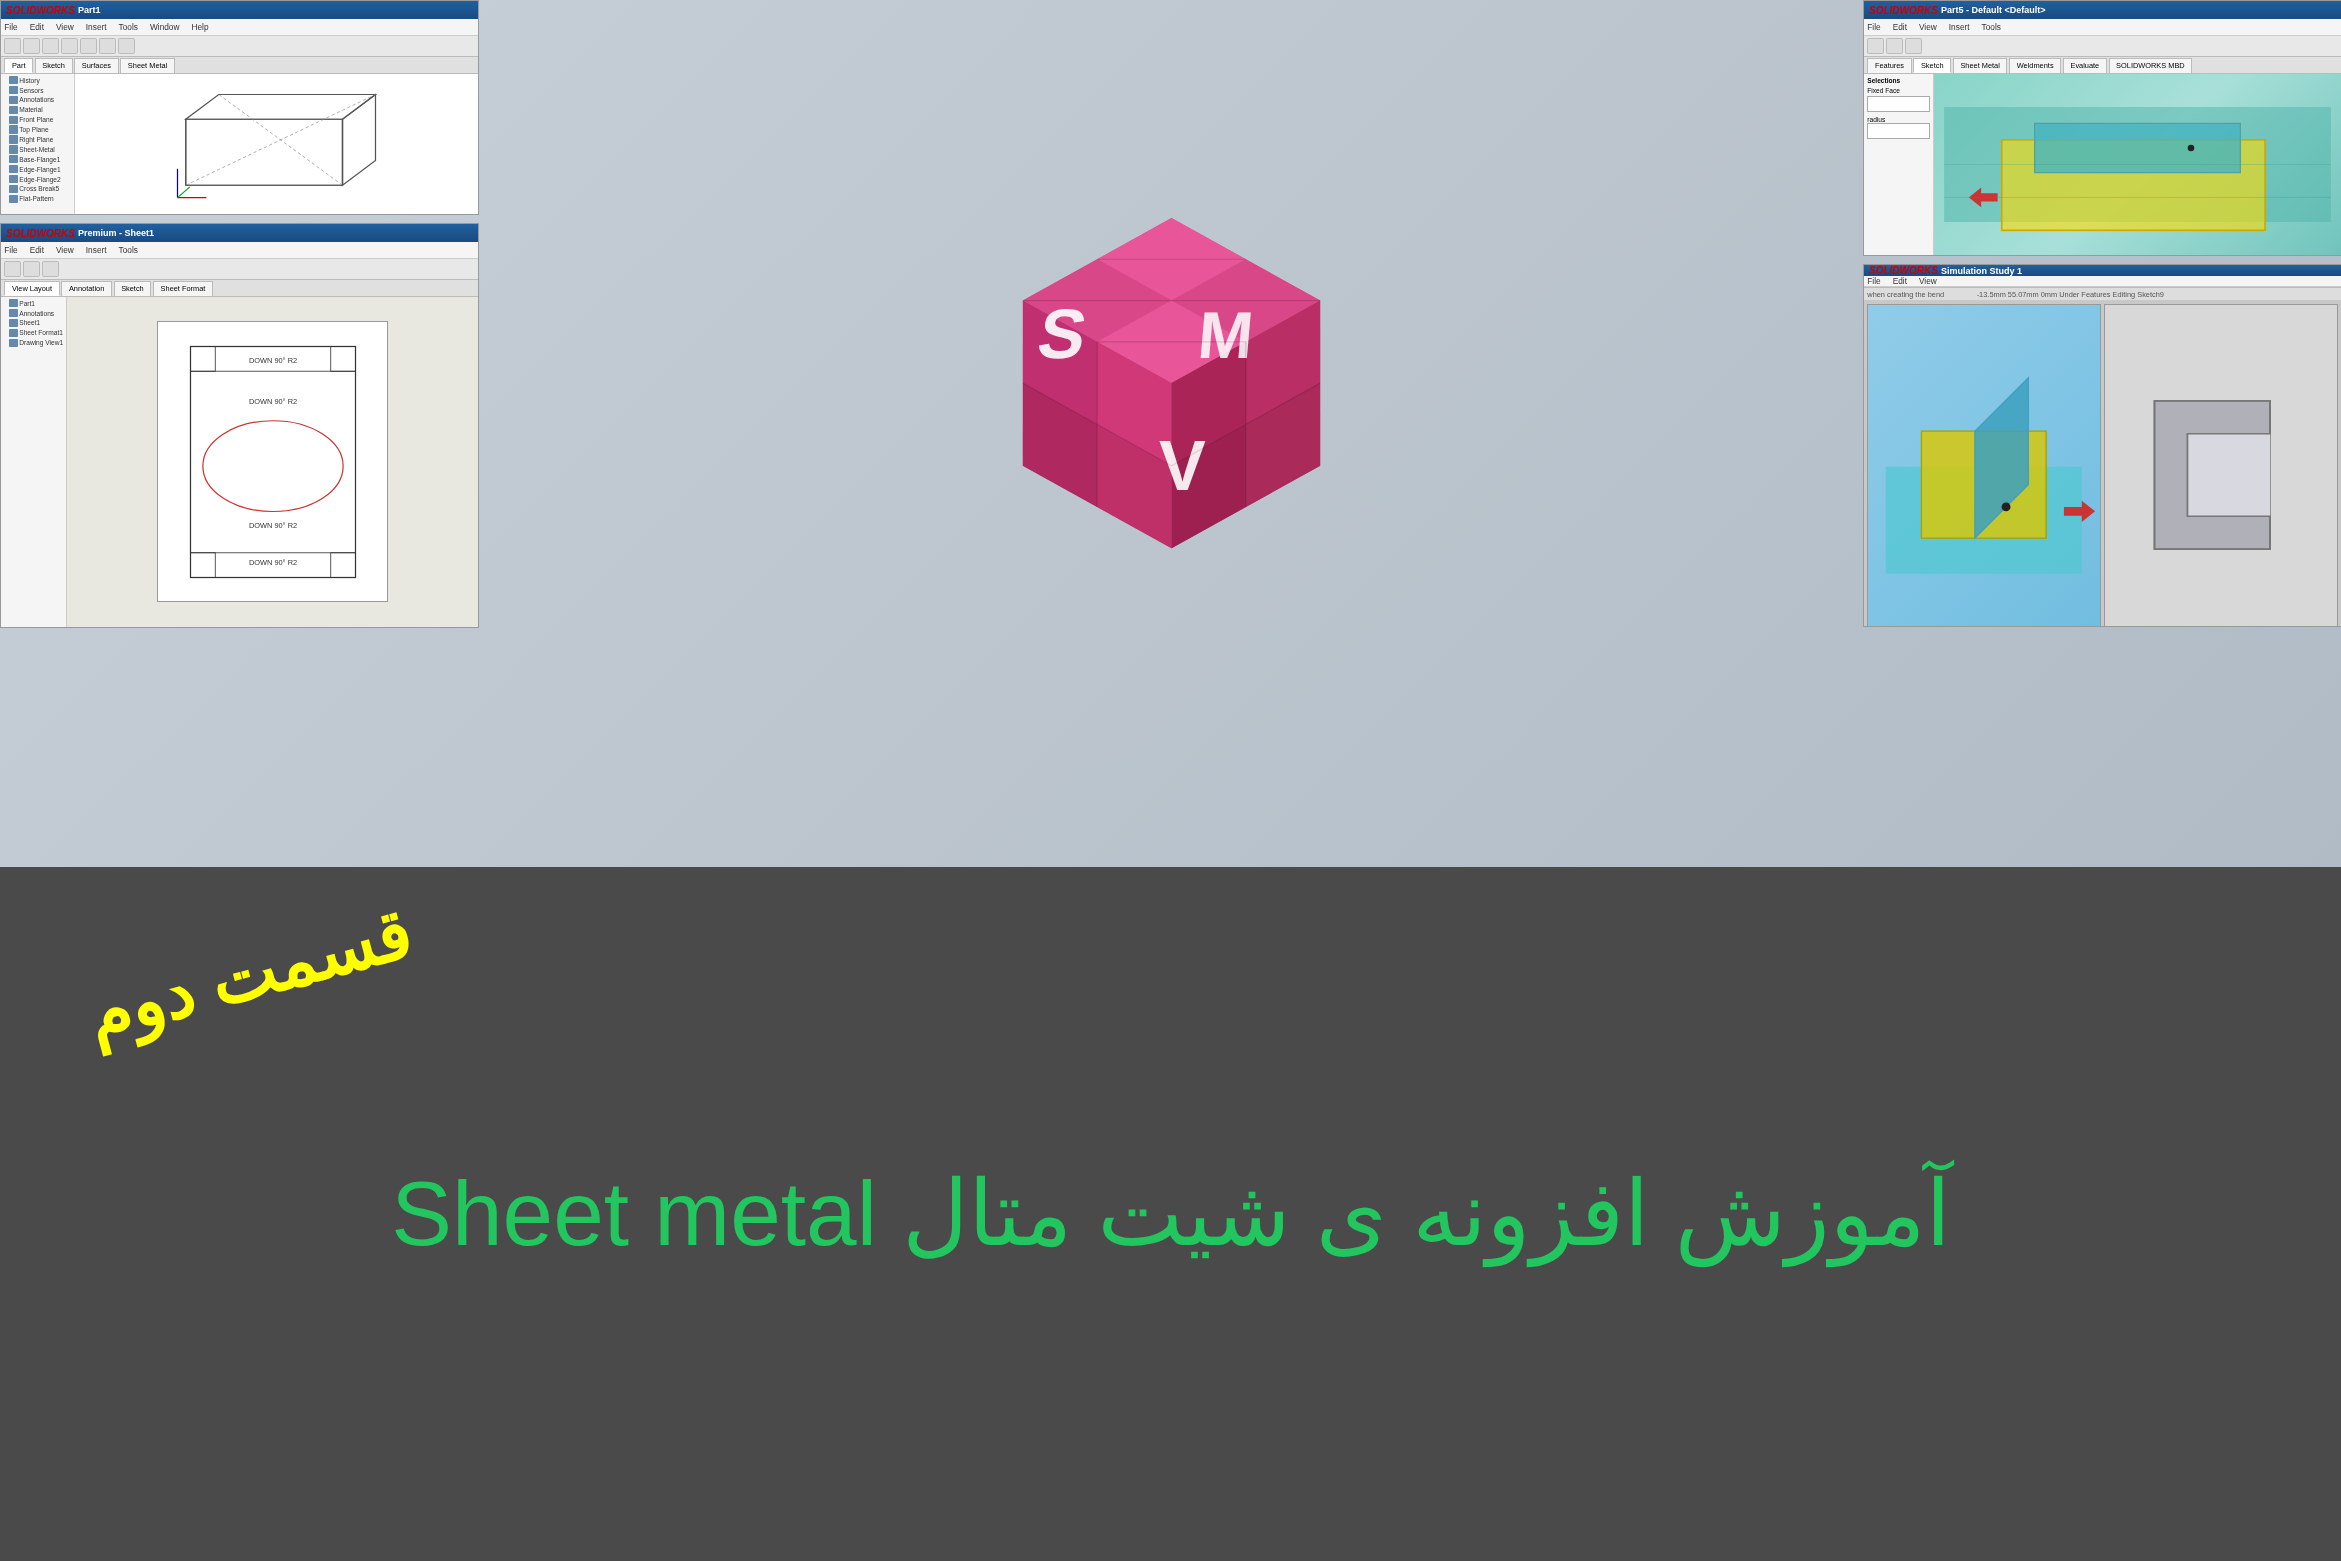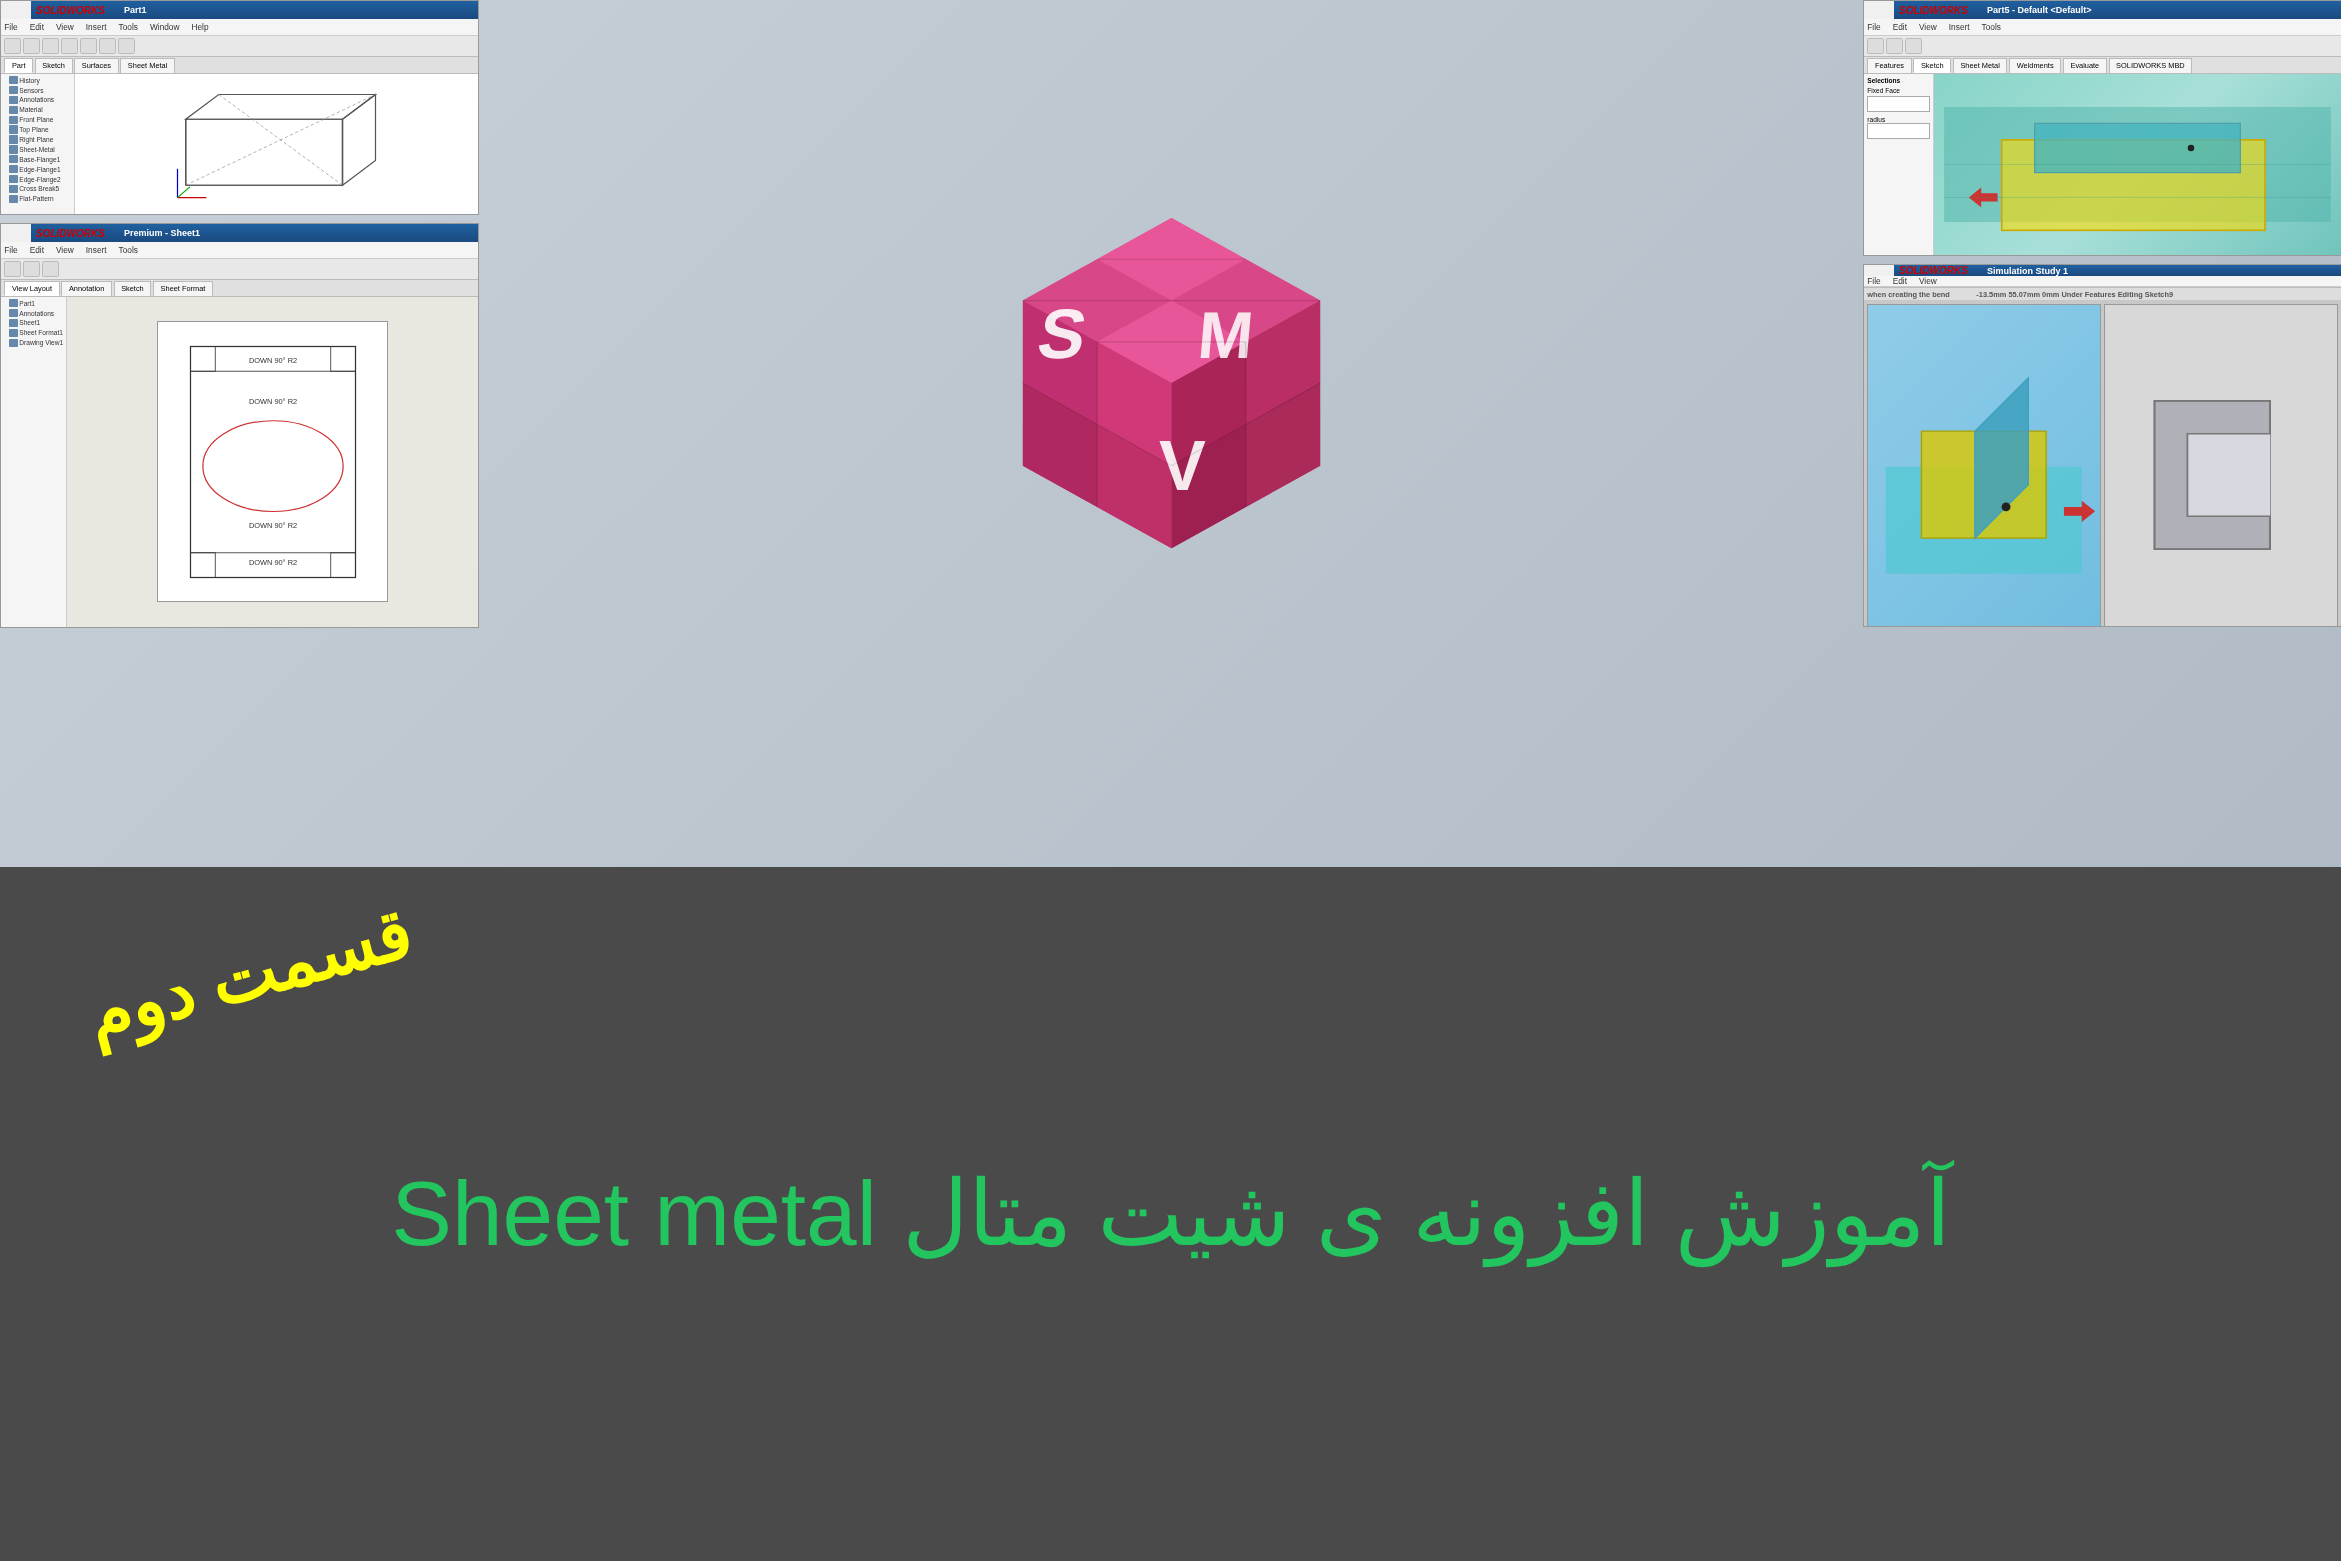--- a/index.html
+++ b/index.html
@@ -30,22 +30,21 @@
       background: #f0f0f0;
       border: 0.8px solid #999;
       overflow: hidden;
     }
     .sw-titlebar {
       height: 18px;
       background: linear-gradient(to bottom, #2060a0, #1a4a80);
       display: flex;
       align-items: center;
       padding: 0 5px;
-      gap: 19px;
-      margin-left: 30px;
+      gap: 3px;
     }
     .sw-titlebar-text {
       color: white;
       font-size: 9px;
       font-weight: bold;
     }
     .sw-menu-bar {
       height: 16.5px;
       background: #f5f5f5;
       border-bottom: 0.8px solid #ccc;
@@ -219,22 +218,21 @@
     
     .sw-statusbar {
       height: 13.2px;
       background: #ddd;
       border-top: 0.8px solid #bbb;
       font-size: 6.6px;
       color: #555;
       padding: 1.7px 3.3px;
       display: flex;
       align-items: center;
-      gap: 10px;
-      font-weight: bold;
+      gap: 16px;
     }
 
     
     .tab-strip {
       height: 16.5px;
       background: #e0e0e0;
       display: flex;
       align-items: flex-end;
       border-bottom: 0.8px solid #bbb;
       padding: 0 3.3px;

